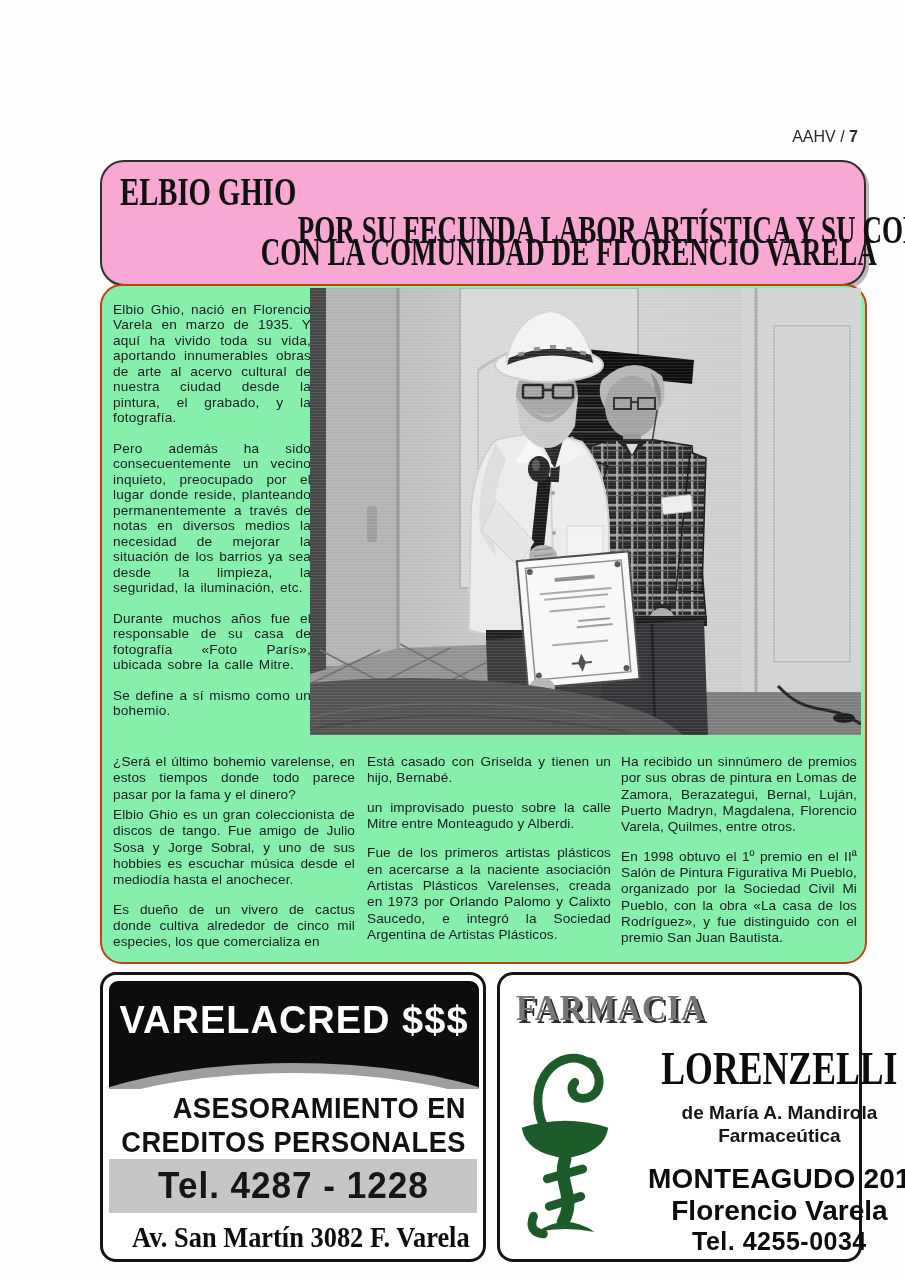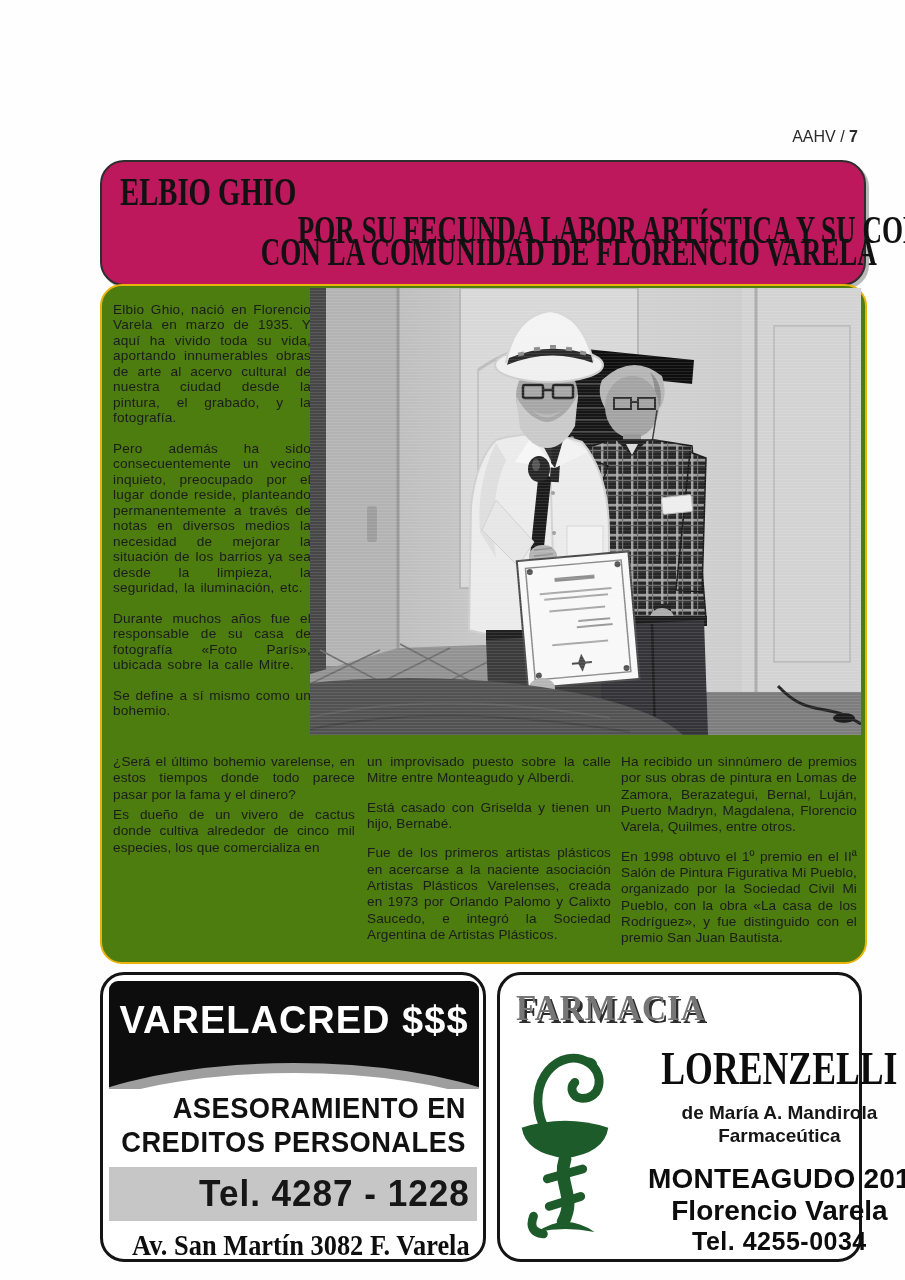--- a/index.html
+++ b/index.html
@@ -7,64 +7,64 @@
     position:relative;width:905px;height:1280px;margin:0 auto;
     background:#fefefe;overflow:hidden;
     font-family:"Liberation Sans",sans-serif;color:#1c1c1c;
   }
   
   .hdr{position:absolute;top:128px;right:47px;font-size:16px;color:#2a2a2a;}
   .hdr b{font-weight:700;}
   
   .title-box{
     position:absolute;left:100px;top:160px;width:762px;height:122px;
-    background:#be185d;border:2px solid #2e2e2e;border-radius:24px;
+    background:#f9a8d4;border:2px solid #2e2e2e;border-radius:24px;
     box-shadow:3px 3px 0 #b9b9b9;
   }
   .t-line{position:absolute;left:0;width:100%;white-space:nowrap;
     font-family:"Liberation Serif",serif;font-weight:800;font-size:41px;
     color:#111;line-height:1;}
   .t-line .tx{display:inline-block;transform:scaleX(0.66);}
   .t1{top:9px;text-align:left;padding-left:18px;}
   .t1 .tx{transform-origin:left center;transform:scaleX(0.70);}
   .t2{top:47px;text-align:center;}
   .t2 .tx{transform-origin:center;}
   .t3{top:69px;text-align:right;}
   .t3 .tx{transform-origin:center;}
   
   .body-box{
     position:absolute;left:100px;top:284px;width:763px;height:676px;
-    border:2px solid #eab308;border-radius:22px;background:#4d7c0f;
+    border:2px solid #c2410c;border-radius:22px;background:#86efac;
   }
   .para{margin:0 0 13px 0;text-align:justify;}
   .left-col{
     position:absolute;left:11px;top:16px;width:198px;
     font-size:13.6px;line-height:1.14;letter-spacing:.2px;word-spacing:1.5px;
   }
   .left-col .para{margin-bottom:15px;}
   .photo{
     position:absolute;left:208px;top:2px;width:551px;height:447px;overflow:hidden;
   }
   .photo::after{content:"";position:absolute;inset:0;
     background:repeating-linear-gradient(0deg,rgba(255,255,255,.10) 0 1px,rgba(0,0,0,0) 1px 3px);
     pointer-events:none;}
   .bcol{position:absolute;top:468px;font-size:13.6px;line-height:1.2;letter-spacing:.1px;}
   .bcol1{left:11px;width:242px;}
   .bcol1 .para:first-child{margin-bottom:4px;}
   .bcol2{left:265px;width:244px;}
   .bcol3{left:519px;width:236px;}
   
-  .ad{position:absolute;top:972px;height:290px;border:3px solid #141414;border-radius:24px;background:#fff;box-sizing:border-box;}
+  .ad{position:absolute;top:972px;height:290px;border:3px solid #141414;border-radius:16px;background:#fff;box-sizing:border-box;}
   .ad-left{left:100px;width:386px;padding:6px;}
   .ad-right{left:497px;width:365px;padding:8px 6px;}
   .ad1-head{width:370px;height:108px;border-radius:9px 9px 0 0;overflow:hidden;display:block;}
   .ad1-lines{margin-top:2px;text-align:right;}
   .ad1-line{font-weight:800;font-size:29px;line-height:34px;color:#111;
     display:block;transform:scaleX(0.94);transform-origin:center;white-space:nowrap;letter-spacing:.5px;}
-  .ad1-band{margin-top:8px;height:54px;background:#c6c6c6;display:flex;align-items:center;justify-content:flex-end;}
+  .ad1-band{height:54px;background:#c6c6c6;display:flex;align-items:center;justify-content:center;}
   .ad1-tel{font-weight:800;font-size:37px;color:#161616;transform:scaleX(0.95);white-space:nowrap;letter-spacing:1px;}
   .ad1-addr{margin-top:7px;text-align:right;}
   .ad1-addr span{display:inline-block;font-family:"Liberation Serif",serif;font-weight:800;
     font-size:30px;color:#0e0e0e;transform:scaleX(0.88);transform-origin:center;white-space:nowrap;}
   .ad2-farm{margin:6px 0 0 10px;}
   .ad2-farm span{display:inline-block;font-family:"Liberation Serif",serif;font-weight:800;
     font-size:35px;color:#767676;text-shadow:2.5px 2.5px 0 #2d2d2d;
     transform:scaleX(0.95);transform-origin:left center;letter-spacing:1px;white-space:nowrap;}
   .ad2-row{display:flex;margin-top:8px;}
   .ad2-sym{width:118px;height:206px;flex:0 0 auto;}
@@ -272,25 +272,26 @@
         <g>
           <ellipse cx="100" cy="470" rx="285" ry="80" fill="#525252"></ellipse>
           <path d="M-40 440 Q100 396 300 430" fill="none" stroke="#5e5e5e" stroke-width="2"></path>
           <path d="M-40 452 Q100 408 320 444" fill="none" stroke="#464646" stroke-width="2"></path>
         </g>
       </svg>
     </div>
 
     <div class="bcol bcol1">
       <p class="para">¿Será el último bohemio varelense, en estos tiempos donde todo parece pasar por la fama y el dinero?</p>
+      <p class="para">Elbio Ghio es un gran coleccionista de discos de tango. Fue amigo de Julio Sosa y Jorge Sobral, y uno de sus hobbies es escuchar música desde el mediodía hasta el anochecer.</p>
       <p class="para">Es dueño de un vivero de cactus donde cultiva alrededor de cinco mil especies, los que comercializa en</p>
     </div>
     <div class="bcol bcol2">
+      <p class="para">Está casado con Griselda y tienen un hijo, Bernabé.</p>
       <p class="para">un improvisado puesto sobre la calle Mitre entre Monteagudo y Alberdi.</p>
-      <p class="para">Está casado con Griselda y tienen un hijo, Bernabé.</p>
       <p class="para">Fue de los primeros artistas plásticos en acercarse a la naciente asociación Artistas Plásticos Varelenses, creada en 1973 por Orlando Palomo y Calixto Saucedo, e integró la Sociedad Argentina de Artistas Plásticos.</p>
     </div>
     <div class="bcol bcol3">
       <p class="para">Ha recibido un sinnúmero de premios por sus obras de pintura en Lomas de Zamora, Berazategui, Bernal, Luján, Puerto Madryn, Magdalena, Florencio Varela, Quilmes, entre otros.</p>
       <p class="para">En 1998 obtuvo el 1º premio en el IIª Salón de Pintura Figurativa Mi Pueblo, organizado por la Sociedad Civil Mi Pueblo, con la obra «La casa de los Rodríguez», y fue distinguido con el premio San Juan Bautista.</p>
     </div>
   </div>
 
   <div class="ad ad-left">
     <svg class="ad1-head" viewBox="0 0 370 108">

